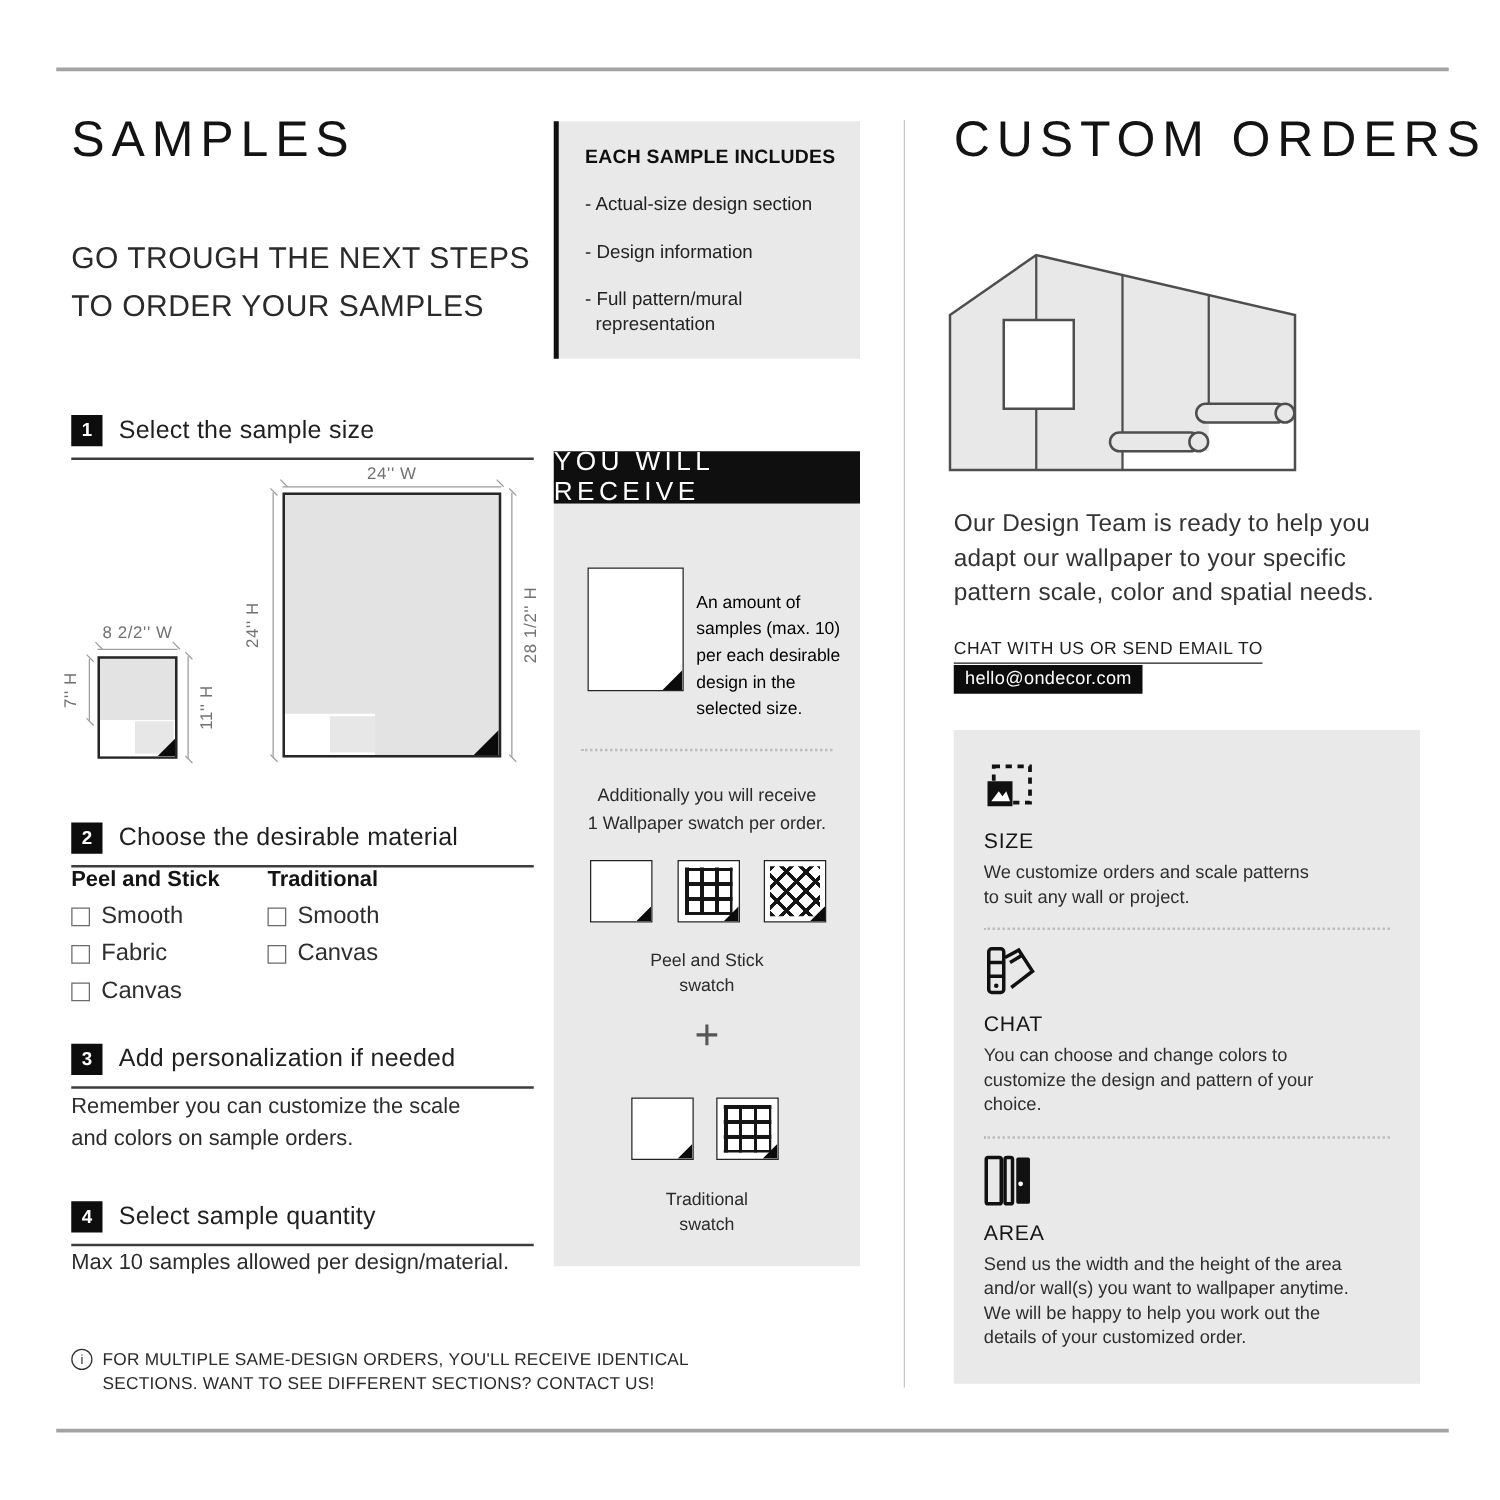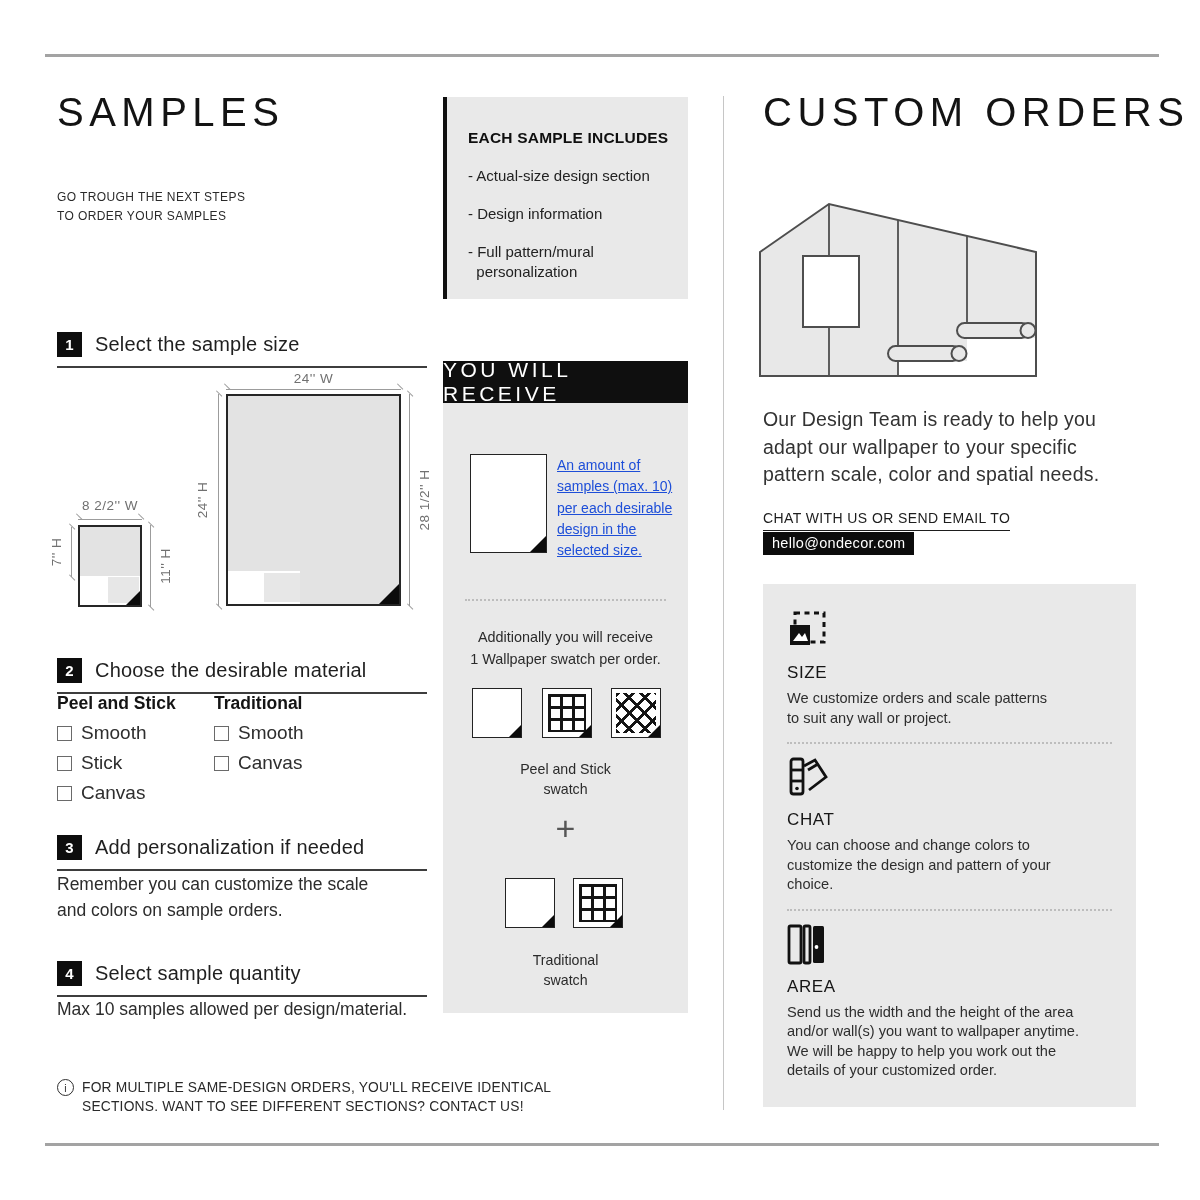--- a/index.html
+++ b/index.html
@@ -9,26 +9,26 @@
 
   
   .rule{position:absolute;left:45px;width:1114px;height:3px;background:#a3a3a3;}
   .rule.top{top:54px;}
   .rule.bottom{top:1143px;}
   .vdivider{position:absolute;left:723px;top:96px;width:1px;height:1014px;background:#c6c6c6;}
 
   
   .col-title{position:absolute;font-size:40px;font-weight:400;letter-spacing:5.5px;color:#131313;line-height:1;text-align:center;}
 
-  .intro{position:absolute;left:57px;top:188px;font-size:12px;line-height:1.62;letter-spacing:.4px;
+  .intro{position:absolute;left:57px;top:188px;font-size:24px;line-height:1.62;letter-spacing:.4px;
          color:#2a2a2a;white-space:pre-line;}
 
   
   .includes-box{position:absolute;left:443px;top:97px;width:245px;box-sizing:border-box;background:#e9e9e9;
-                border-left:4px solid #101010;padding:32px 12px 18px 21px;}
+                border-left:4px solid #101010;padding:20px 12px 18px 21px;}
   .includes-title{font-size:15.5px;font-weight:bold;letter-spacing:.2px;color:#0f0f0f;}
   .includes-items{margin-top:8px;font-size:15px;line-height:1.28;color:#222;}
   .includes-item{white-space:pre-wrap;margin-top:19px;}
 
   
   .step{position:absolute;left:57px;width:370px;box-sizing:border-box;display:flex;align-items:center;
         gap:13px;padding-bottom:9px;border-bottom:2px solid #3d3d3d;}
   .step-num{width:25px;height:25px;background:#0d0d0d;color:#fff;font-size:15px;font-weight:bold;
             display:flex;align-items:center;justify-content:center;flex:none;}
   .step-title{font-size:20px;color:#1f1f1f;letter-spacing:.2px;}
@@ -59,21 +59,21 @@
   .footnote{position:absolute;left:57px;top:1078px;display:flex;gap:8px;align-items:flex-start;}
   .info-icon{width:15px;height:15px;border:1.4px solid #2e2e2e;border-radius:50%;font-size:10.5px;color:#2e2e2e;
              display:flex;align-items:center;justify-content:center;flex:none;margin-top:1px;}
   .footnote-text{font-size:13.8px;line-height:1.4;letter-spacing:.2px;color:#2a2a2a;white-space:pre-line;}
 
   
   .receive-header{position:absolute;left:443px;top:361px;width:245px;height:42px;background:#0f0f0f;color:#fff;
                   display:flex;align-items:center;justify-content:center;font-size:21px;letter-spacing:3.5px;}
   .receive-panel{position:absolute;left:443px;top:403px;width:245px;height:610px;background:#e9e9e9;}
   .sheet{position:absolute;left:27px;top:51px;width:75px;height:97px;background:#fff;border:1.5px solid #232323;}
-  .amount{position:absolute;left:114px;top:52px;font-size:14px;line-height:1.52;color:#1d4ed8;white-space:pre-line;text-decoration:underline;}
+  .amount{position:absolute;left:114px;top:68px;font-size:14px;line-height:1.52;color:#000000;white-space:pre-line;}
   .dotted{border-top:2px dotted #bdbdbd;height:0;}
   .panel-dotted{position:absolute;left:22px;right:22px;top:196px;}
   .additional{position:absolute;left:0;width:100%;top:224px;text-align:center;font-size:14.4px;line-height:1.5;
               color:#2b2b2b;white-space:pre-line;}
   .swatch{position:absolute;width:50px;height:50px;background:#fff;border:1.5px solid #232323;box-sizing:border-box;}
   .pattern-grid{position:absolute;inset:5px;
       background-image:repeating-linear-gradient(to bottom,#151515 0 3px,transparent 3px 12px),
                        repeating-linear-gradient(to right,#151515 0 3px,transparent 3px 12px);}
   .pattern-cross{position:absolute;inset:4px;
       background-image:repeating-linear-gradient(45deg,#151515 0 3px,transparent 3px 11px),
@@ -142,21 +142,21 @@
     <span class="step-title">Choose the desirable material</span>
   </div>
   <div class="mat-col" style="left:57px;">
     <div class="mat-title">Peel and Stick</div>
     <div class="mat-opt">
       <span class="checkbox"></span>
       <span>Smooth</span>
     </div>
     <div class="mat-opt">
       <span class="checkbox"></span>
-      <span>Stick</span>
+      <span>Fabric</span>
     </div>
     <div class="mat-opt">
       <span class="checkbox"></span>
       <span>Canvas</span>
     </div>
   </div>
   <div class="mat-col" style="left:214px;">
     <div class="mat-title">Traditional</div>
     <div class="mat-opt">
       <span class="checkbox"></span>
@@ -186,21 +186,21 @@
     <div class="footnote-text">FOR MULTIPLE SAME-DESIGN ORDERS, YOU'LL RECEIVE IDENTICAL
 SECTIONS. WANT TO SEE DIFFERENT SECTIONS? CONTACT US!</div>
   </div>
 
   <div class="includes-box">
     <div class="includes-title">EACH SAMPLE INCLUDES</div>
     <div class="includes-items">
       <div class="includes-item">- Actual-size design section</div>
       <div class="includes-item">- Design information</div>
       <div class="includes-item">- Full pattern/mural
-  personalization</div>
+  representation</div>
     </div>
   </div>
 
   <div class="receive-header">YOU WILL RECEIVE</div>
   <div class="receive-panel">
     <div class="sheet">
       <div class="fold" style="width:16px;height:16px;"></div>
     </div>
     <div class="amount">An amount of
 samples (max. 10)

